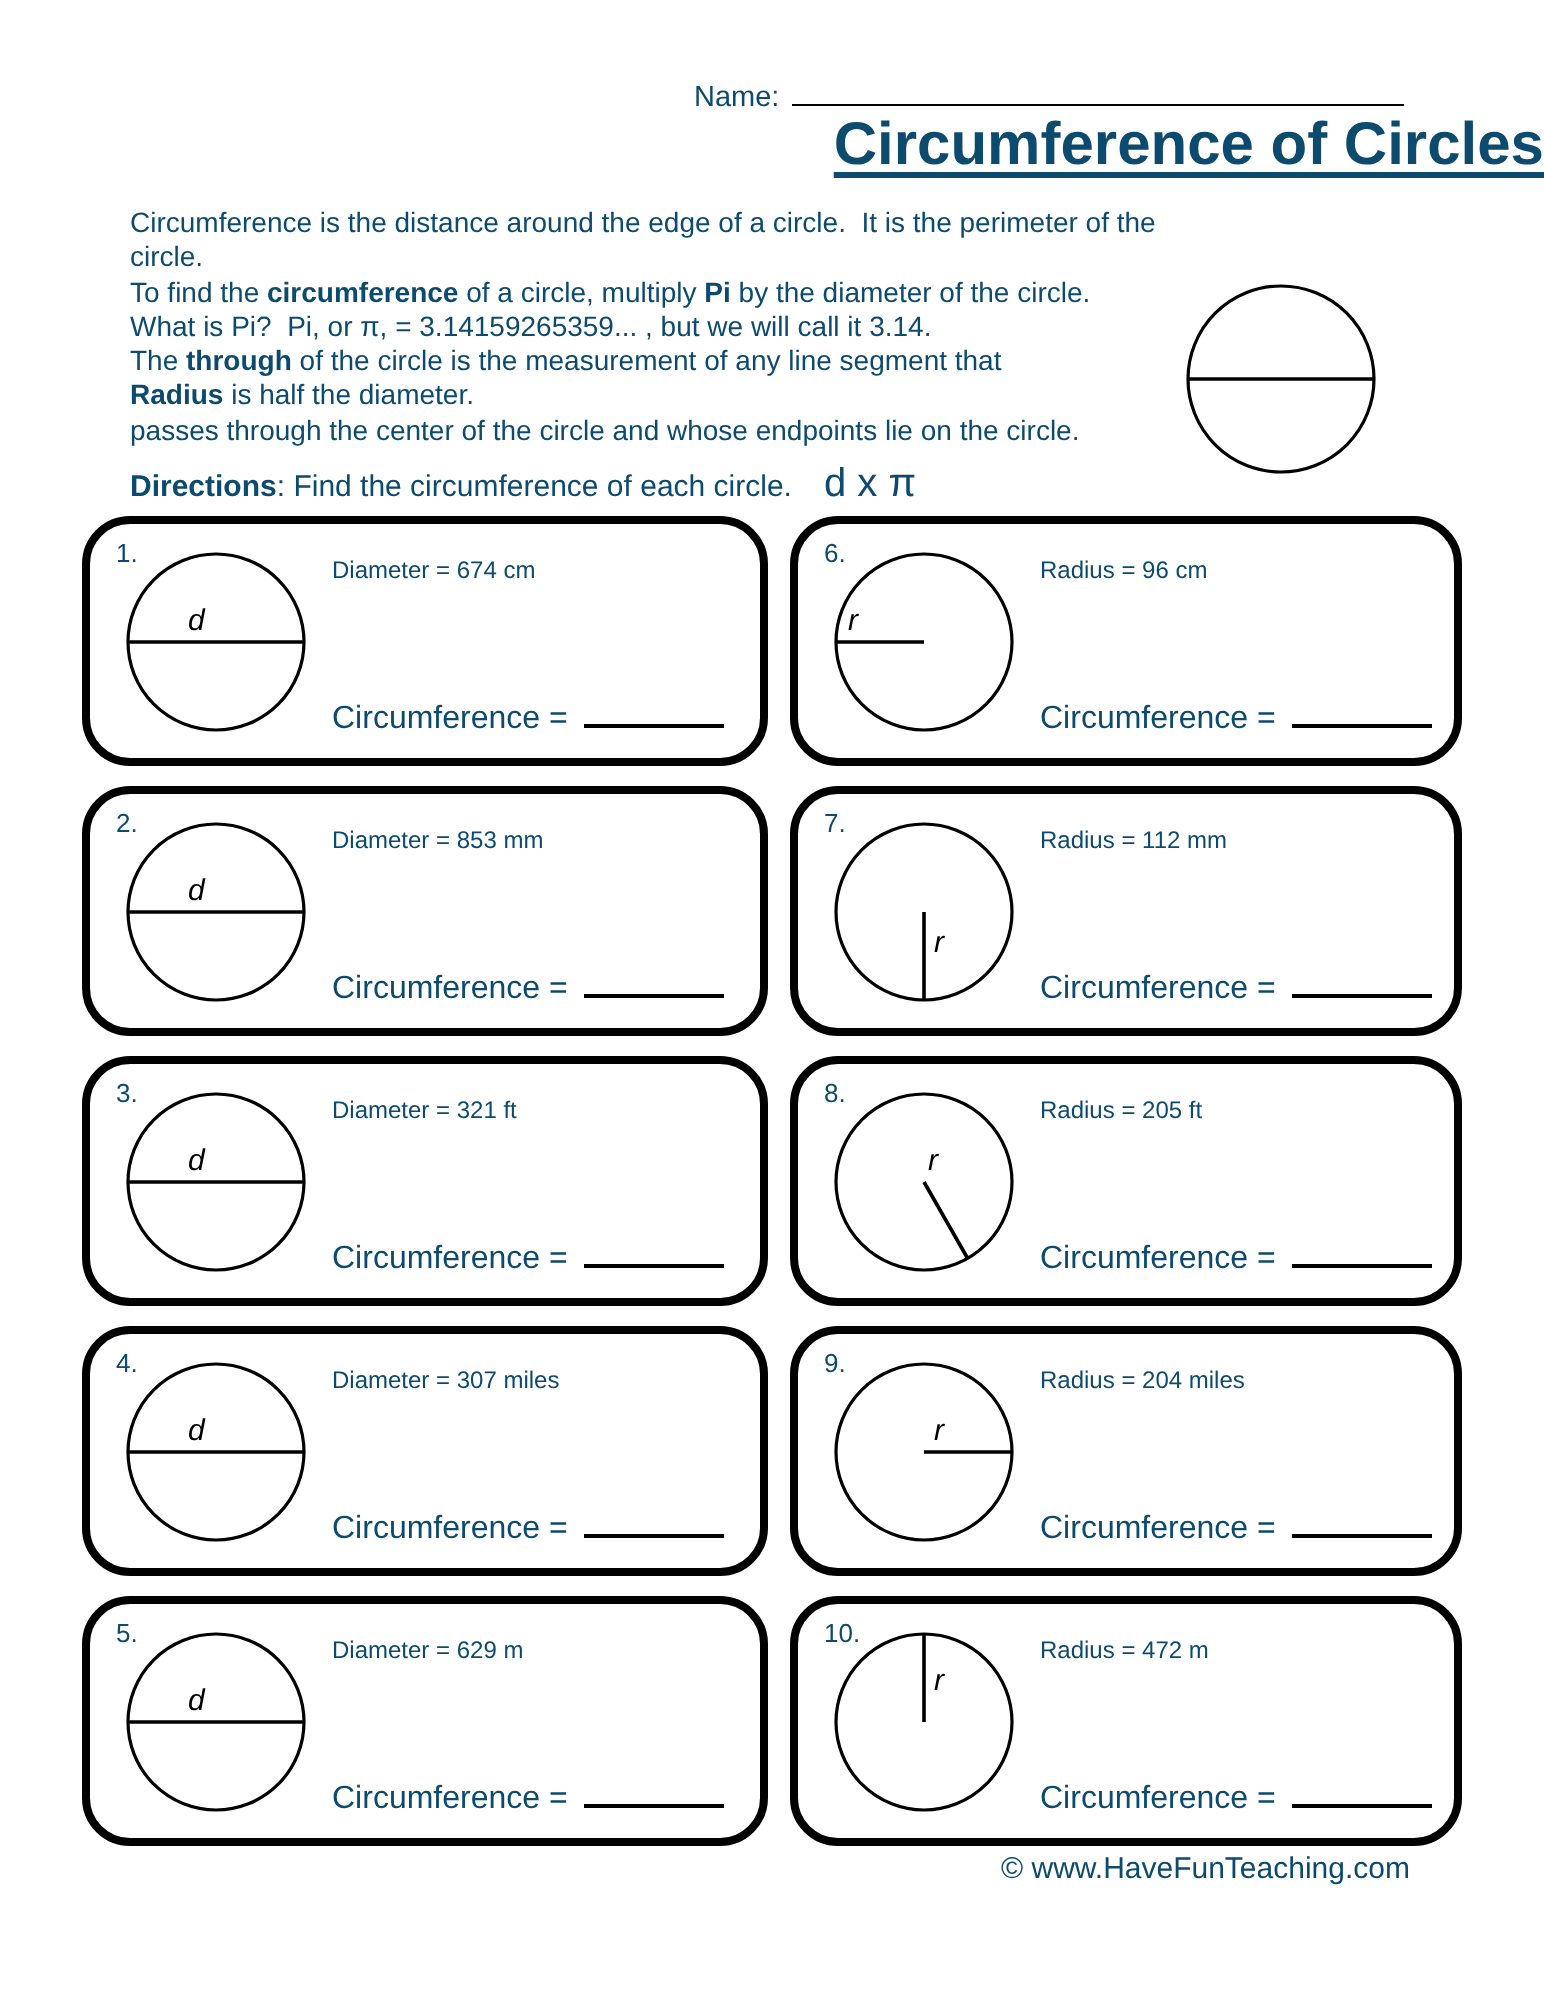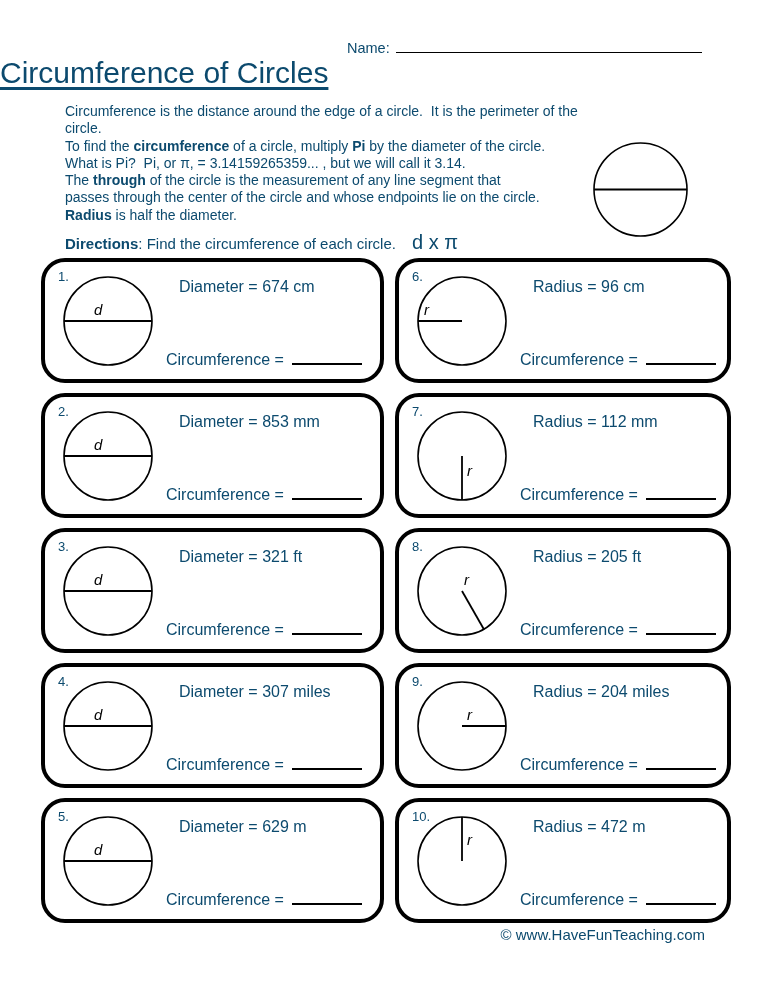--- a/index.html
+++ b/index.html
@@ -14,21 +14,21 @@
   }
 
   
   .name-row { position: absolute; left: 347px; top: 38px; font-size: 14.5px; white-space: nowrap; }
   .name-blank {
     display: inline-block; width: 306px; height: 14px;
     border-bottom: 1.6px solid #000; margin-left: 6px; vertical-align: baseline;
   }
   .page-title {
     position: absolute; left: 0; top: 56px; width: 100%;
-    text-align: left; font-size: 30px; font-weight: 400;
+    text-align: right; font-size: 30px; font-weight: 700;
     text-decoration: underline; text-underline-offset: 4px;
   }
 
   
   .intro { position: absolute; left: 65px; top: 103px; width: 540px; font-size: 14px; line-height: 17.3px; }
   .intro-line { white-space: pre-wrap; }
   .intro-figure { position: absolute; left: 592px; top: 141px; width: 97px; height: 97px; }
   .intro-figure svg { display: block; }
 
   
@@ -50,21 +50,21 @@
     border: 4px solid #000;
     border-radius: 24px;
     background: #fff;
     box-sizing: border-box;
   }
   .problem-number { position: absolute; left: 13px; top: 7px; font-size: 13px; }
   .problem-figure { position: absolute; left: 16px; top: 12px; width: 94px; height: 94px; }
   .problem-figure circle, .intro-figure circle { fill: none; stroke: #000; stroke-width: 1.6px; }
   .problem-figure line, .intro-figure line { stroke: #000; stroke-width: 1.8px; }
   .circle-letter { font-style: italic; font-size: 15px; font-family: "Liberation Sans", sans-serif; fill: #000; }
-  .measurement { position: absolute; left: 134px; top: 16px; font-size: 16px; white-space: nowrap; text-align: right; }
+  .measurement { position: absolute; left: 121px; top: 16px; font-size: 12px; white-space: nowrap; text-align: right; }
   .circ-row { position: absolute; left: 121px; bottom: 10px; font-size: 16px; white-space: nowrap; }
   .answer-blank {
     display: inline-block; width: 70px; height: 1.05em;
     border-bottom: 2.6px solid #000; margin-left: 8px; vertical-align: baseline;
   }
 
   
   .footer { position: absolute; top: 926px; right: 67px; font-size: 15px; }
 </style>
 </head>
@@ -76,22 +76,22 @@
     <span>Name:</span><span class="name-blank"></span>
   </div>
 
   <div class="page-title">Circumference of Circles</div>
 
   <div class="intro">
       <div class="intro-line"><span>Circumference is the distance around the edge of a circle.  It is the perimeter of the circle.</span></div>
       <div class="intro-line"><span>To find the </span><b>circumference</b><span> of a circle, multiply </span><b>Pi</b><span> by the diameter of the circle.</span></div>
       <div class="intro-line"><span>What is Pi?  Pi, or π, = 3.14159265359... , but we will call it 3.14.</span></div>
       <div class="intro-line"><span>The </span><b>through</b><span> of the circle is the measurement of any line segment that</span></div>
+      <div class="intro-line"><b>Radius</b><span> is half the diameter.</span></div>
       <div class="intro-line"><span>passes through the center of the circle and whose endpoints lie on the circle.</span></div>
-      <div class="intro-line"><b>Radius</b><span> is half the diameter.</span></div>
     </div>
 
   <div class="intro-figure">
     <svg width="97" height="97" viewBox="0 0 97 97">
       <circle cx="48.5" cy="48.5" r="46.5"></circle>
       <line x1="2" y1="48.5" x2="95" y2="48.5"></line>
     </svg>
   </div>
 
   <div class="directions">

